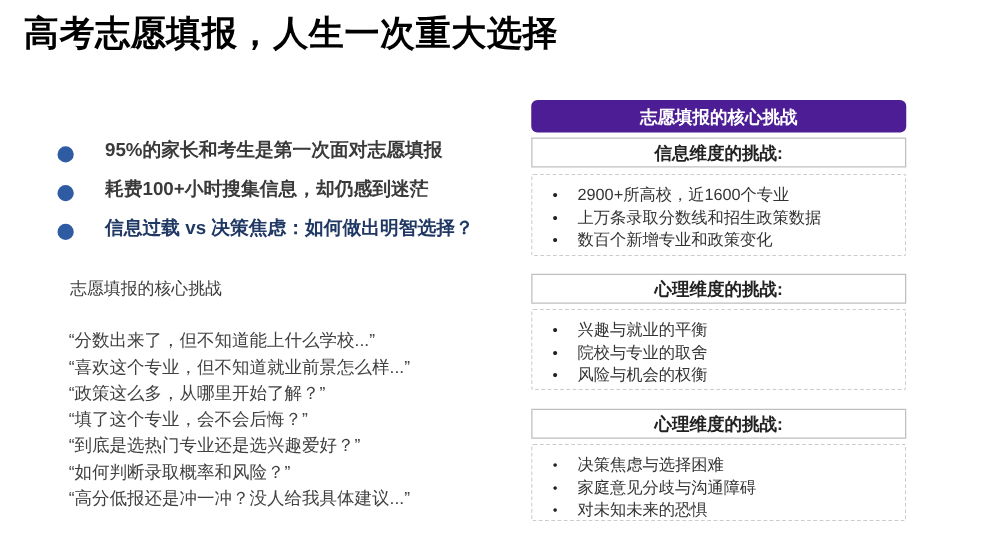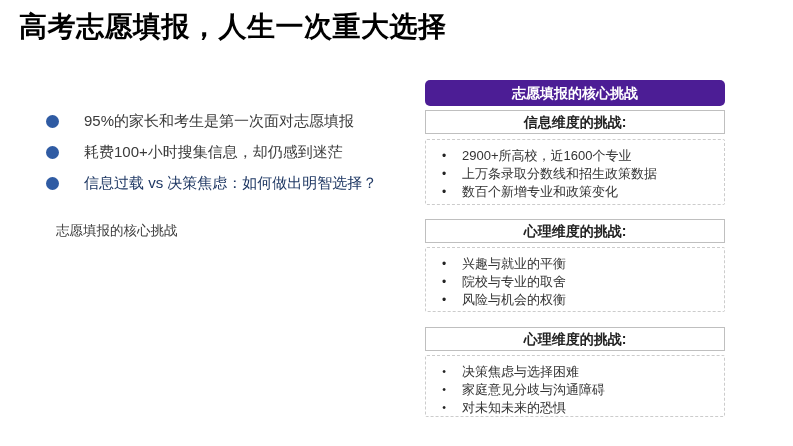--- a/index.html
+++ b/index.html
@@ -30,23 +30,24 @@
   .key-points {
     position: absolute;
     left: 46px;
     top: 112px;
     margin: 0;
     padding: 0;
     list-style: none;
   }
   .key-points li {
     display: flex;
-    align-items: center;
+    align-items: flex-end;
     height: 18px;
     margin-bottom: 13px;
+    font-weight: bold;
   }
   .key-points .dot {
     width: 13px;
     height: 13px;
     border-radius: 50%;
     background: #2F5BA3;
     flex: 0 0 13px;
     margin-right: 25px;
   }
   .key-points .kp-text {
@@ -166,20 +167,29 @@
       <span class="kp-text">耗费100+小时搜集信息，却仍感到迷茫</span>
     </li>
     <li class="highlight">
       <span class="dot"></span>
       <span class="kp-text">信息过载 vs 决策焦虑：如何做出明智选择？</span>
     </li>
   </ul>
 
   <div class="quotes-label">志愿填报的核心挑战</div>
 
+  <div class="quotes">
+    <p>“分数出来了，但不知道能上什么学校...”</p>
+    <p>“喜欢这个专业，但不知道就业前景怎么样...”</p>
+    <p>“政策这么多，从哪里开始了解？”</p>
+    <p>“填了这个专业，会不会后悔？”</p>
+    <p>“到底是选热门专业还是选兴趣爱好？”</p>
+    <p>“如何判断录取概率和风险？”</p>
+    <p>“高分低报还是冲一冲？没人给我具体建议...”</p>
+  </div>
 
   <div class="right-panel">
 
     <div class="panel-header">志愿填报的核心挑战</div>
 
     <div class="section-title-box stb-1">信息维度的挑战:</div>
     <ul class="section-items items-1">
       <li>2900+所高校，近1600个专业</li>
       <li>上万条录取分数线和招生政策数据</li>
       <li>数百个新增专业和政策变化</li>

